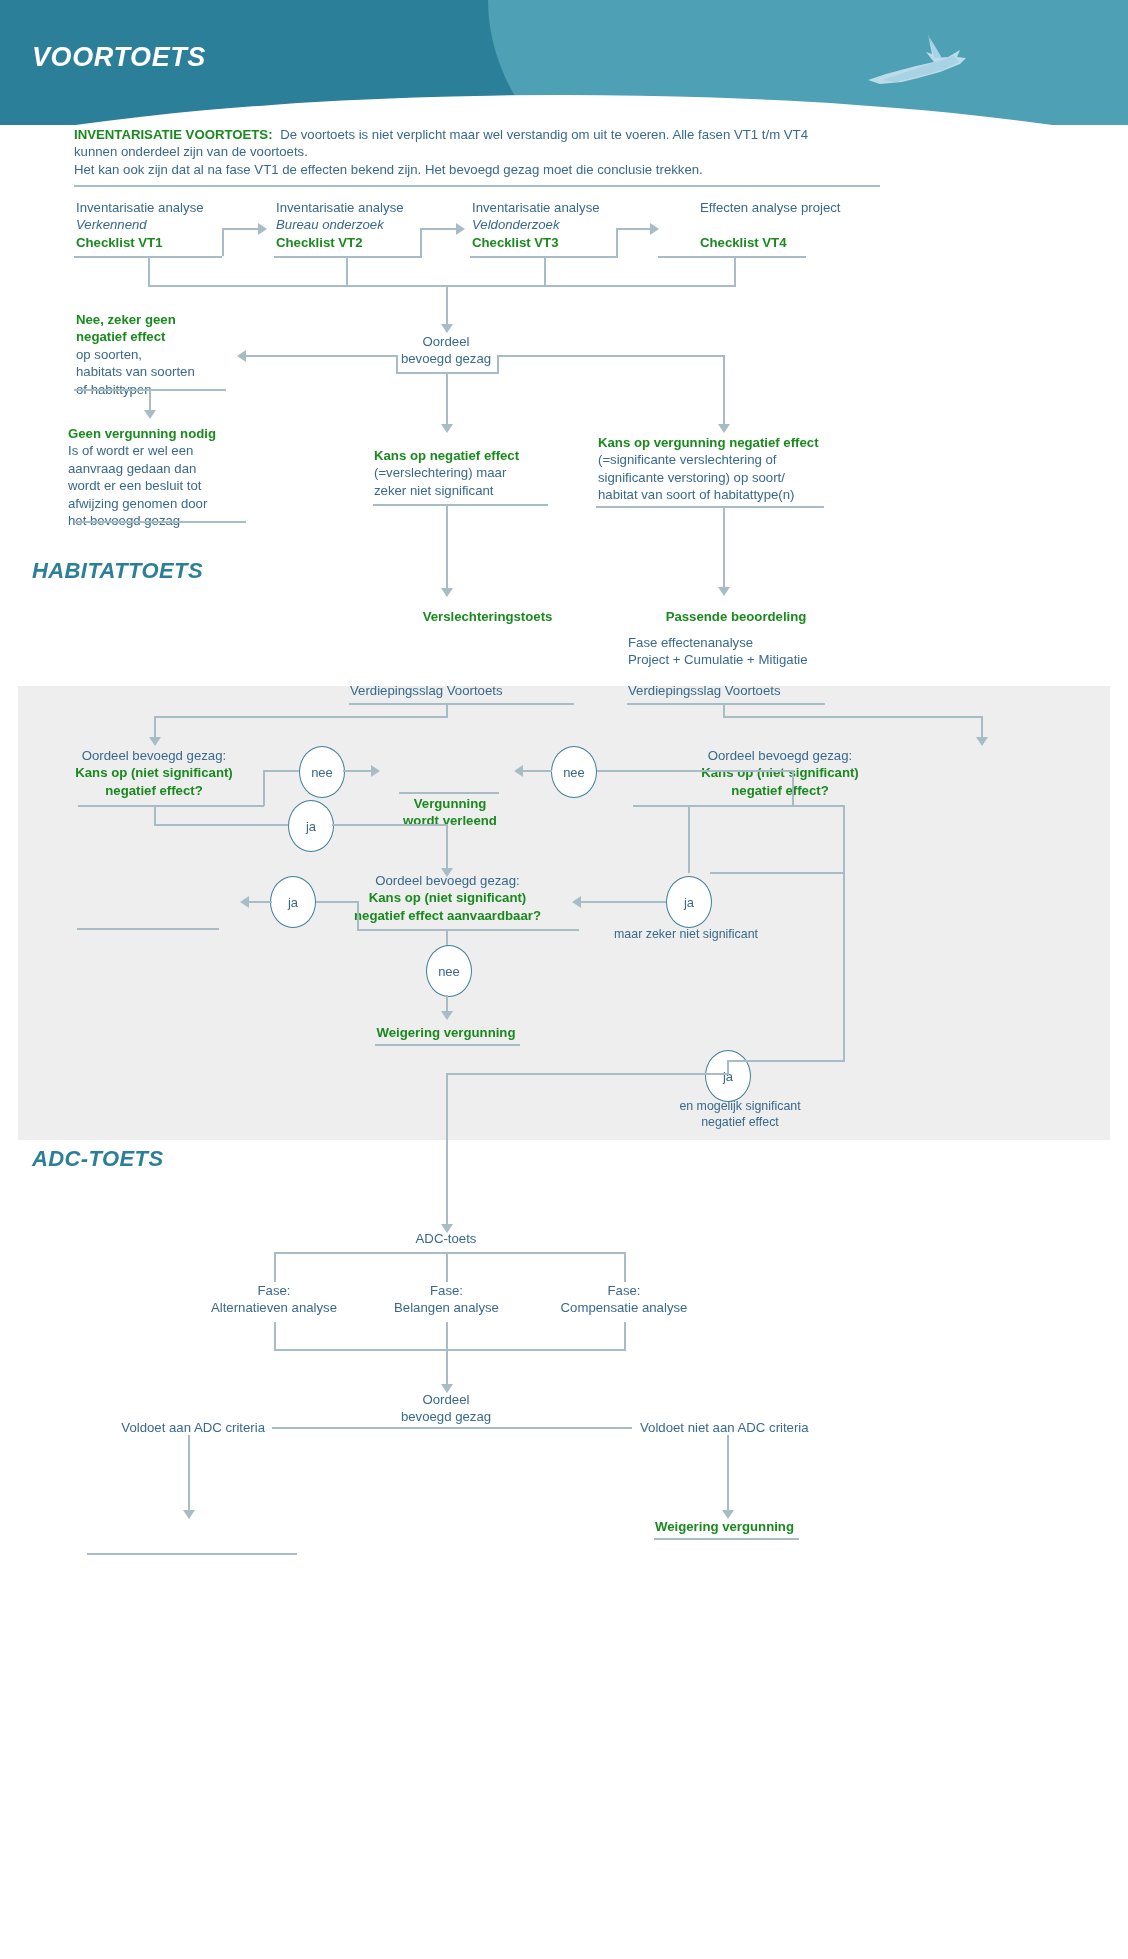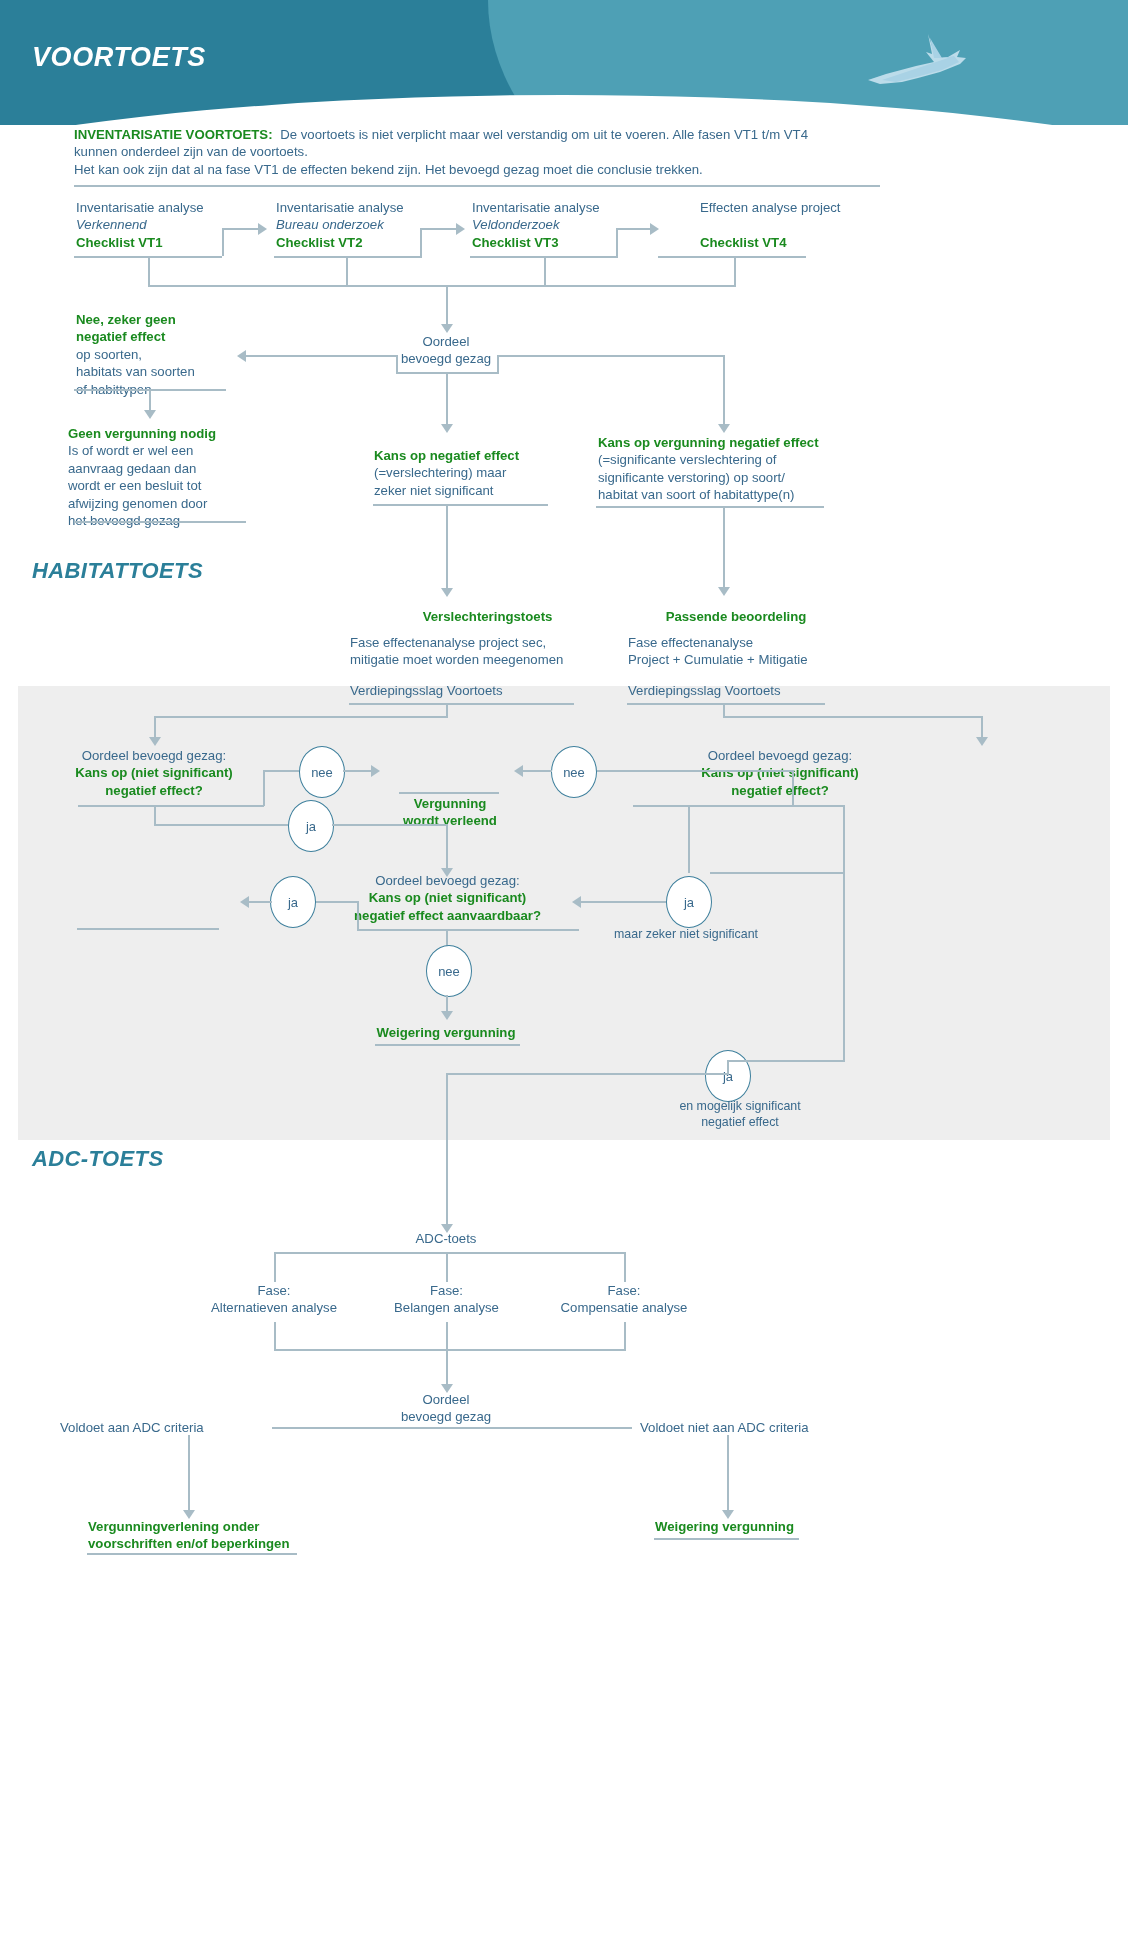--- a/index.html
+++ b/index.html
@@ -24,21 +24,21 @@
   
   .band-habitat{position:absolute;left:18px;top:686px;width:1092px;height:454px;background:#eeeeee;}
 
   
   .sec-title{position:absolute;font-size:22px;font-weight:bold;font-style:italic;color:#2b7f99;letter-spacing:.4px;}
 
   
   .node{position:absolute;line-height:1.32;color:#39698c;font-size:13.2px;}
   .node .it{font-style:italic;}
   .node.c{text-align:center;}
-  .node.r{}
+  .node.r{text-align:right;}
   .green{color:#1a8a1f;font-weight:bold;}
   .blue{color:#39698c;}
 
   
   .ul{position:absolute;height:2px;background:#a8bcc6;}
   .vl{position:absolute;width:2px;background:#a8bcc6;}
 
   
   .ar-d{position:absolute;width:0;height:0;border-left:6px solid transparent;border-right:6px solid transparent;border-top:9px solid #a8bcc6;}
   .ar-l{position:absolute;width:0;height:0;border-top:6px solid transparent;border-bottom:6px solid transparent;border-right:9px solid #a8bcc6;}
@@ -180,24 +180,20 @@
   </div>
   <div class="ul" style="left:596px;top:506px;width:228px;"></div>
   <div class="vl" style="left:723px;top:506px;height:82px;"></div>
   <div class="ar-d" style="left:718px;top:587px;"></div>
 
   <div class="sec-title" style="left:32px;top:558px;">HABITATTOETS</div>
 
   <div class="node c" style="left:350px;top:608px;width:275px;">
     <span class="green">Verslechteringstoets</span>
   </div>
-  <div class="node" style="left:350px;top:634px;width:280px;">
-    <span>Fase effectenanalyse project sec,</span><br>
-    <span>mitigatie moet worden meegenomen</span>
-  </div>
   <div class="node" style="left:350px;top:682px;width:280px;">Verdiepingsslag Voortoets</div>
   <div class="ul" style="left:349px;top:703px;width:225px;"></div>
 
   <div class="node c" style="left:626px;top:608px;width:220px;">
     <span class="green">Passende beoordeling</span>
   </div>
   <div class="node" style="left:628px;top:634px;width:270px;">
     <span>Fase effectenanalyse</span><br>
     <span>Project + Cumulatie + Mitigatie</span>
   </div>
@@ -349,24 +345,20 @@
 
   <div class="ul" style="left:272px;top:1427px;width:360px;"></div>
   <div class="node r" style="left:60px;top:1419px;width:205px;">Voldoet aan ADC criteria</div>
   <div class="node" style="left:640px;top:1419px;width:240px;">Voldoet niet aan ADC criteria</div>
 
   <div class="vl" style="left:188px;top:1435px;height:76px;"></div>
   <div class="ar-d" style="left:183px;top:1510px;"></div>
   <div class="vl" style="left:727px;top:1435px;height:76px;"></div>
   <div class="ar-d" style="left:722px;top:1510px;"></div>
 
-  <div class="node" style="left:88px;top:1518px;width:260px;">
-    <span class="green">Vergunningverlening onder</span><br>
-    <span class="green">voorschriften en/of beperkingen</span>
-  </div>
   <div class="ul" style="left:87px;top:1553px;width:210px;"></div>
 
   <div class="node" style="left:655px;top:1518px;width:200px;">
     <span class="green">Weigering vergunning</span>
   </div>
   <div class="ul" style="left:654px;top:1538px;width:145px;"></div>
 
 </div>
 
 </body></html>

